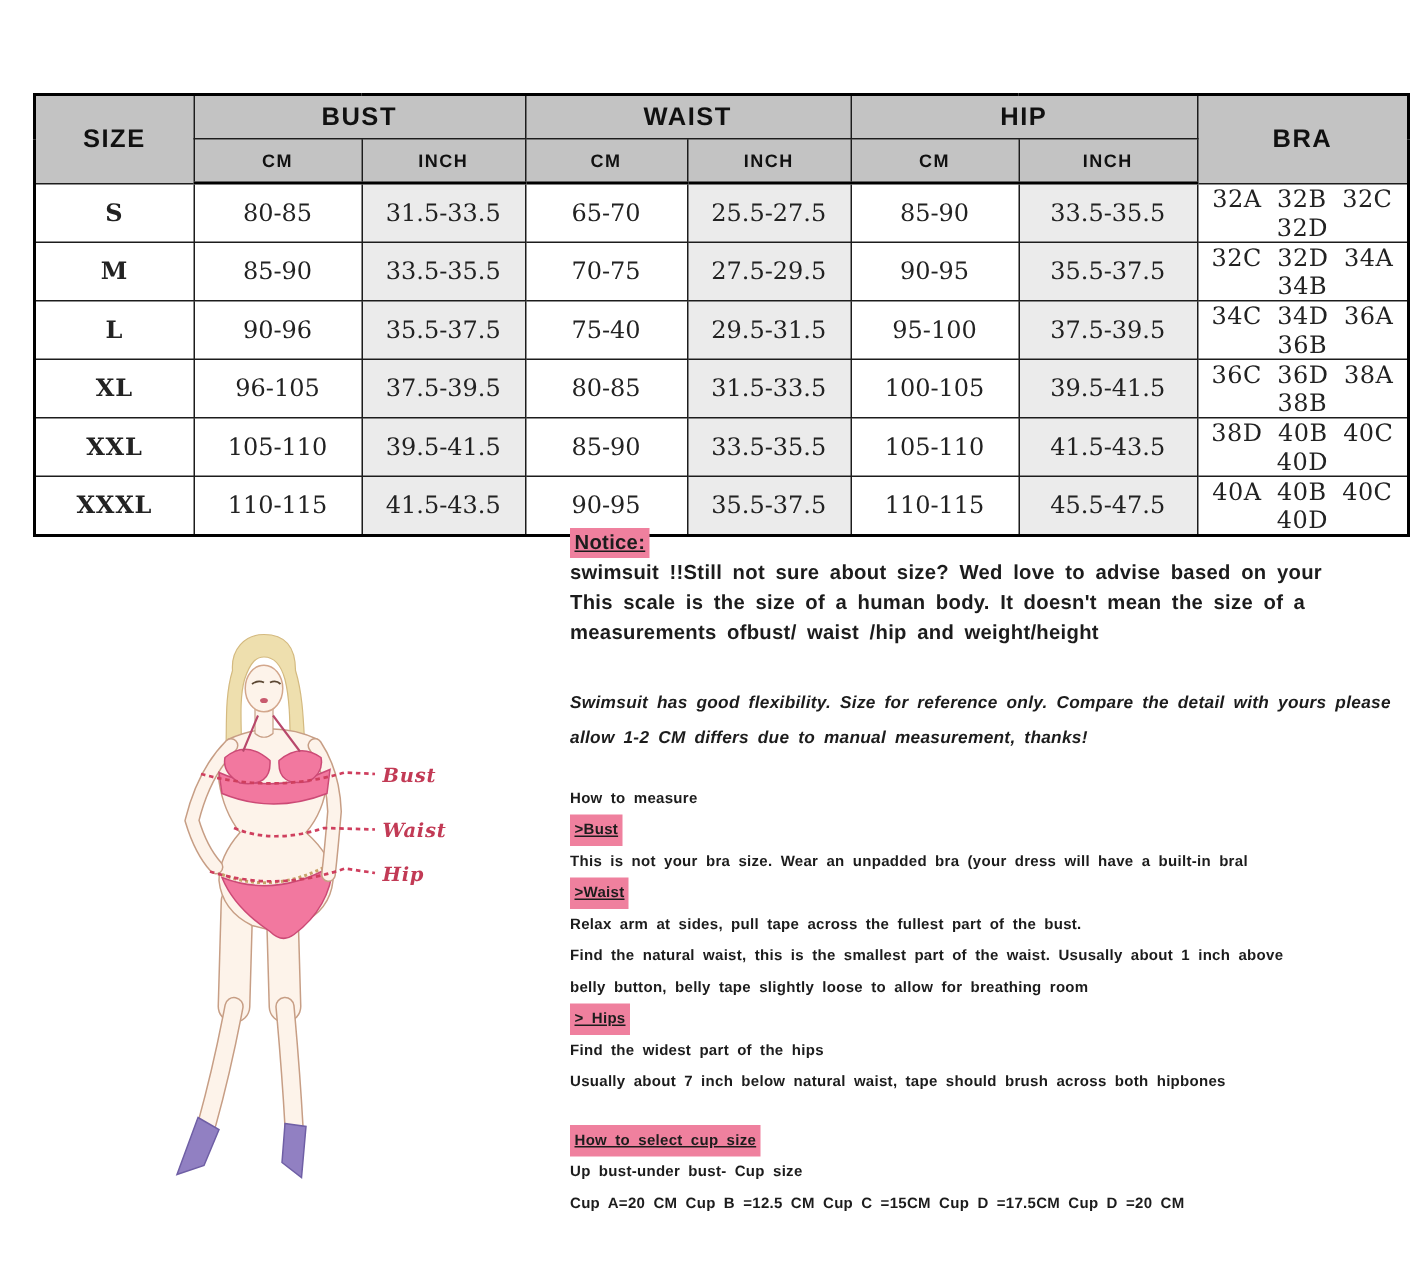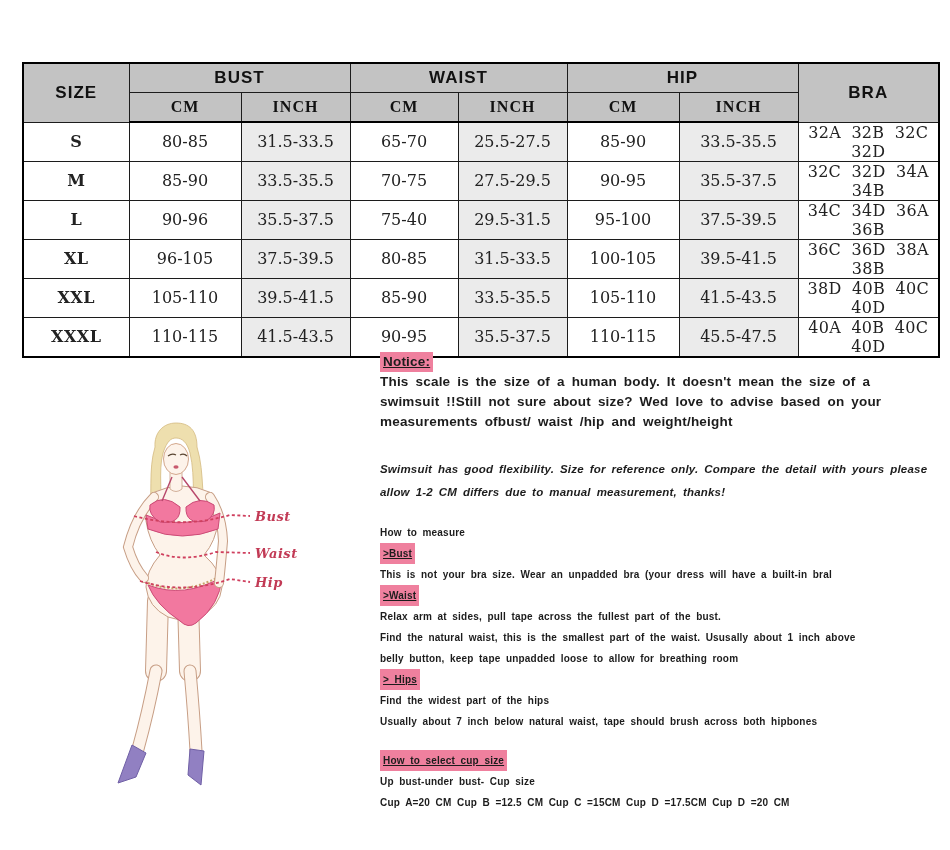--- a/index.html
+++ b/index.html
@@ -16,21 +16,21 @@
     padding-left:10px;
   }
   table.size-chart th, table.size-chart td{
     border:1px solid #1c1c1c;text-align:center;vertical-align:middle;
     padding:0;color:#111;
   }
   table.size-chart thead th{
     background:#c3c3c3;font-weight:600;letter-spacing:1px;
   }
   tr.hdr-top th{height:28px;font-size:17px;}
-  tr.hdr-sub th{height:28px;font-size:16px;border-bottom:2px solid #000;font-family:Liberation Serif, serif;}
+  tr.hdr-sub th{height:28px;font-size:12px;border-bottom:2px solid #000;}
   th.h-size, th.h-bra{font-size:17px;}
   table.size-chart tbody td{
     height:26px;
     font-family:"DejaVu Serif","Liberation Serif",serif;
     font-size:16px;color:#222;
   }
   td.c-size{
     font-family:"Liberation Sans",sans-serif;font-weight:600;
     font-size:15px;letter-spacing:.5px;color:#000;
   }
@@ -222,40 +222,40 @@
     <text class="fig-label" x="155" y="106">Bust</text>
     <text class="fig-label" x="155" y="143">Waist</text>
     <text class="fig-label" x="155" y="172">Hip</text>
   </svg>
 </div>
 
 <div class="guide">
   <div class="g-line big">
     <span class="hl">Notice:</span>
   </div>
+  <div class="g-line big">swimsuit !!Still not sure about size? Wed love to advise based on your</div>
   <div class="g-line big">This scale is the size of a human body. It doesn't mean the size of a</div>
-  <div class="g-line big">swimsuit !!Still not sure about size? Wed love to advise based on your</div>
   <div class="g-line big">measurements ofbust/ waist /hip and weight/height</div>
 
   <div class="sp26"></div>
   <div class="g-line flex">Swimsuit has good flexibility. Size for reference only. Compare the detail with yours please</div>
   <div class="g-line flex">allow 1-2 CM differs due to manual measurement, thanks!</div>
 
   <div class="sp18"></div>
   <div class="g-line med">How to measure</div>
   <div class="g-line med">
     <span class="hl">&gt;Bust</span>
   </div>
   <div class="g-line med">This is not your bra size. Wear an unpadded bra (your dress will have a built-in bral</div>
   <div class="g-line med">
     <span class="hl">&gt;Waist</span>
   </div>
   <div class="g-line med">Relax arm at sides, pull tape across the fullest part of the bust.</div>
   <div class="g-line med">Find the natural waist, this is the smallest part of the waist. Ususally about 1 inch above</div>
-  <div class="g-line med">belly button, keep tape unpadded loose to allow for breathing room</div>
+  <div class="g-line med">belly button, belly tape slightly loose to allow for breathing room</div>
   <div class="g-line med">
     <span class="hl">&gt; Hips</span>
   </div>
   <div class="g-line med">Find the widest part of the hips</div>
   <div class="g-line med">Usually about 7 inch below natural waist, tape should brush across both hipbones</div>
 
   <div class="sp18"></div>
   <div class="g-line med">
     <span class="hl">How to select cup size</span>
   </div>

